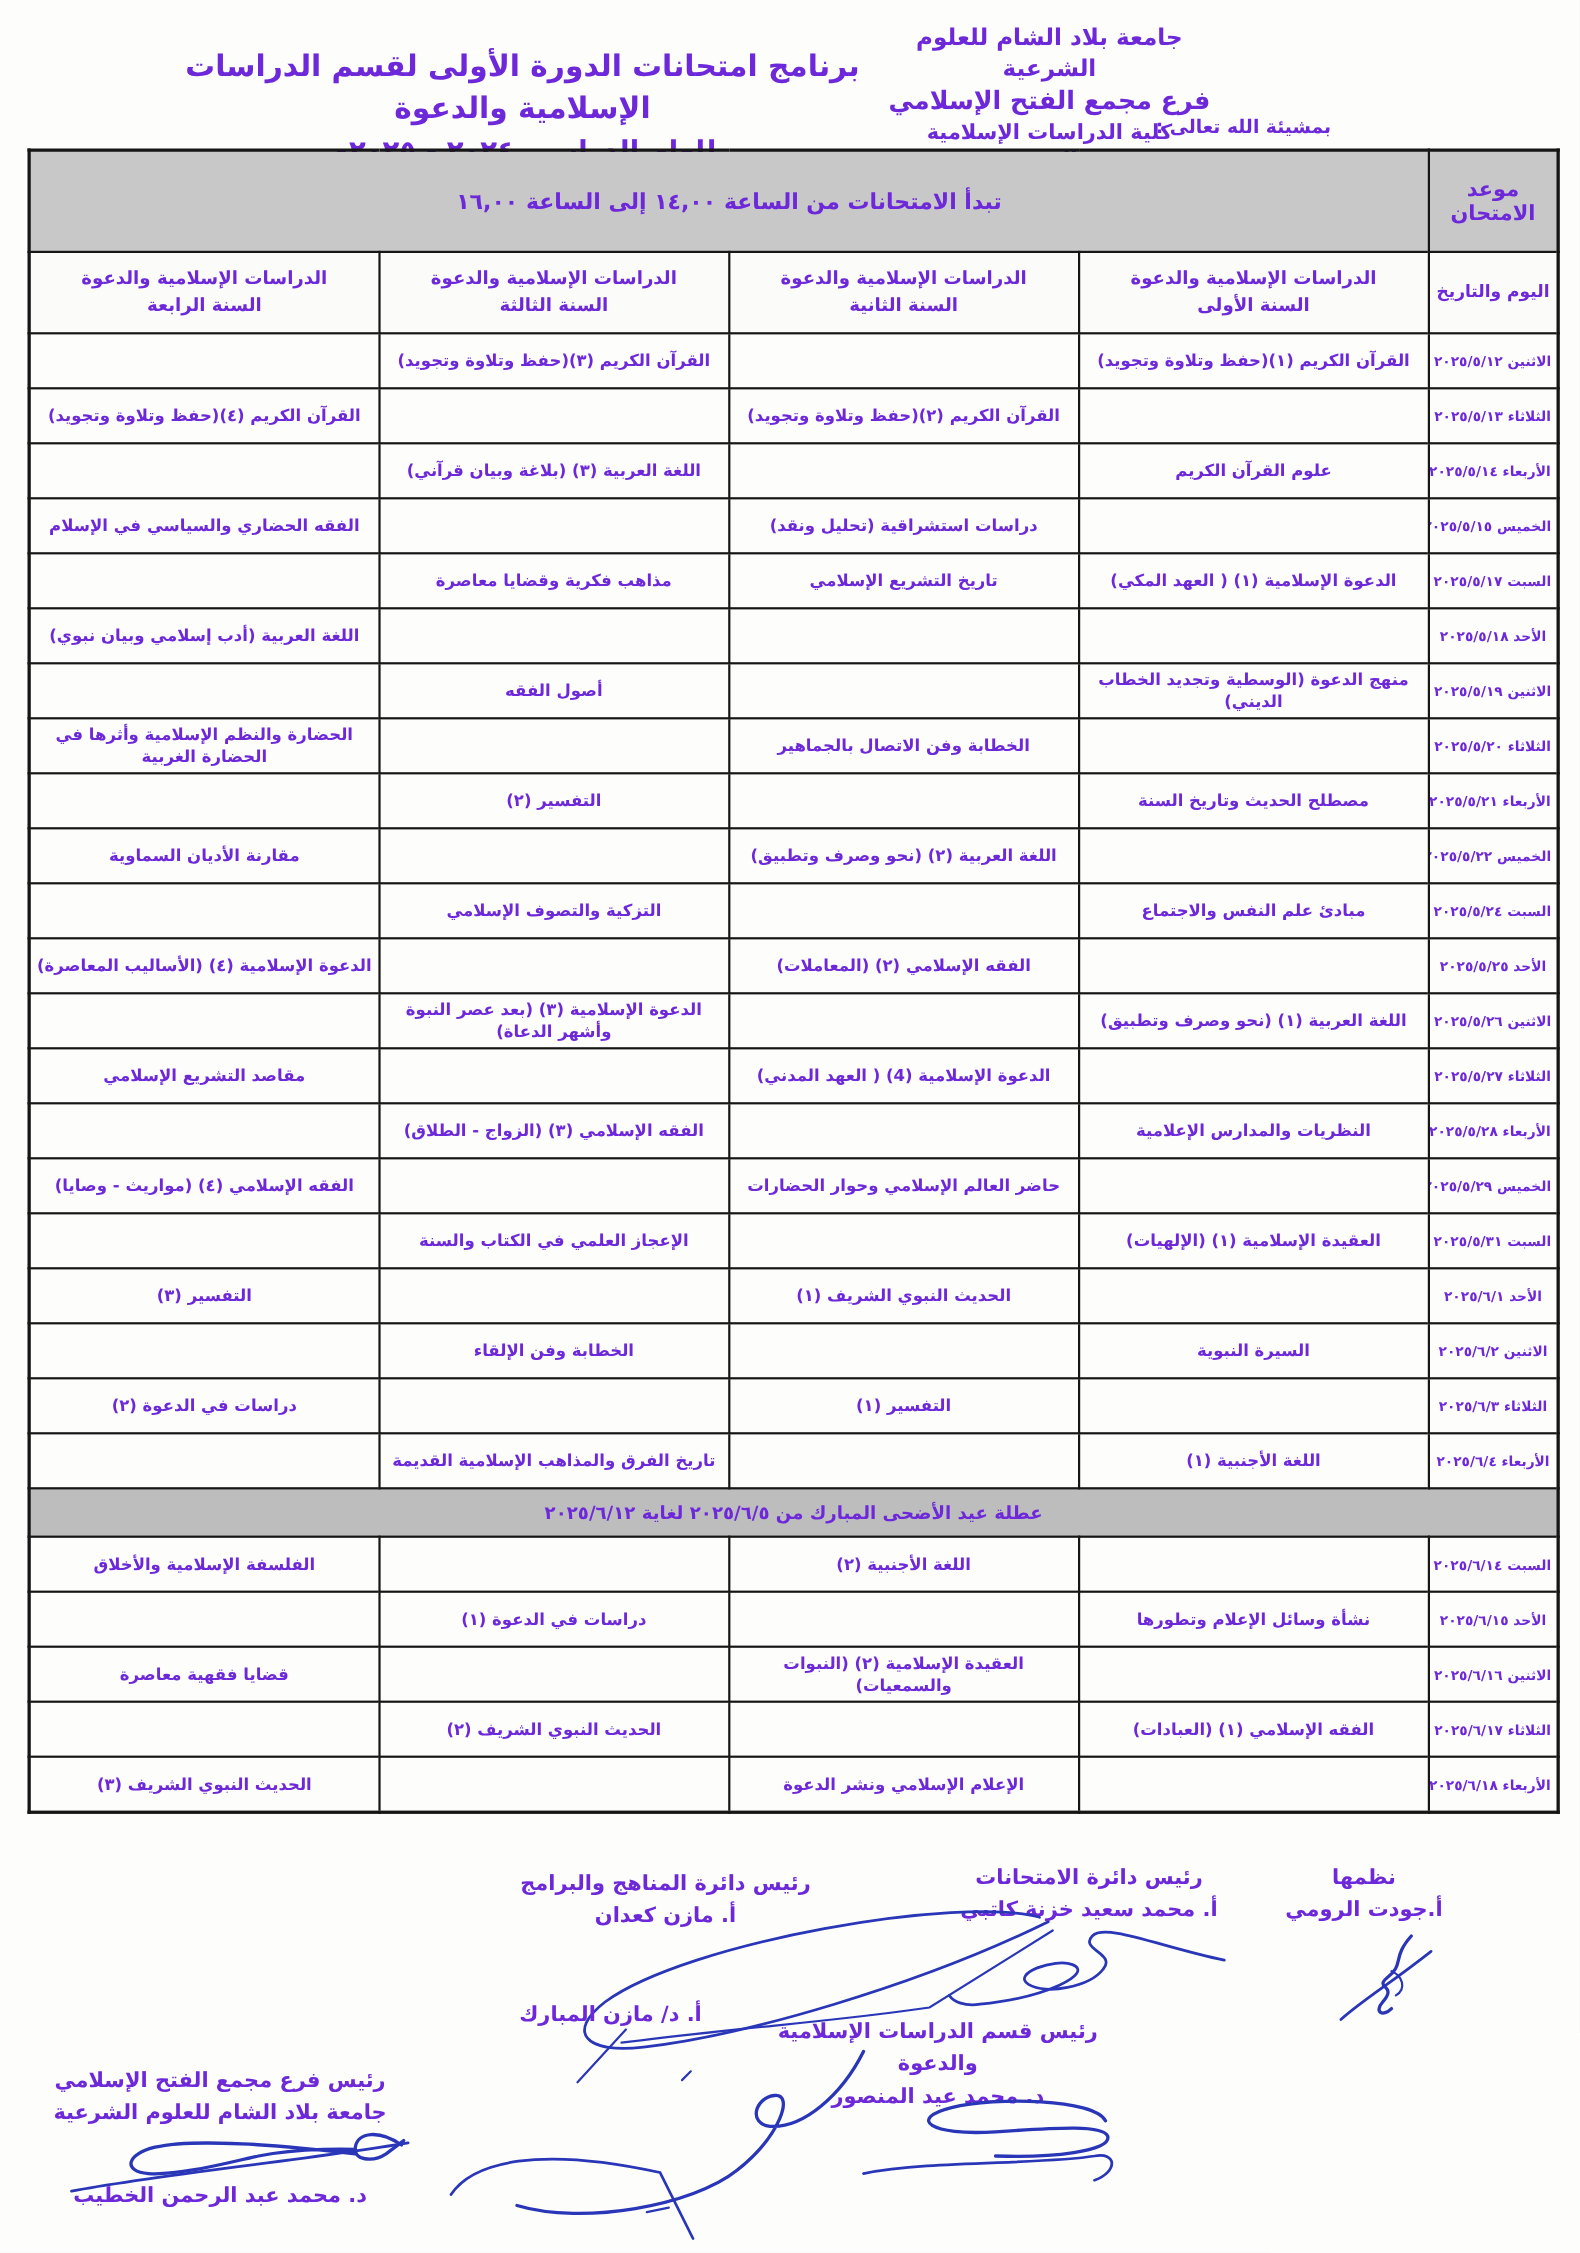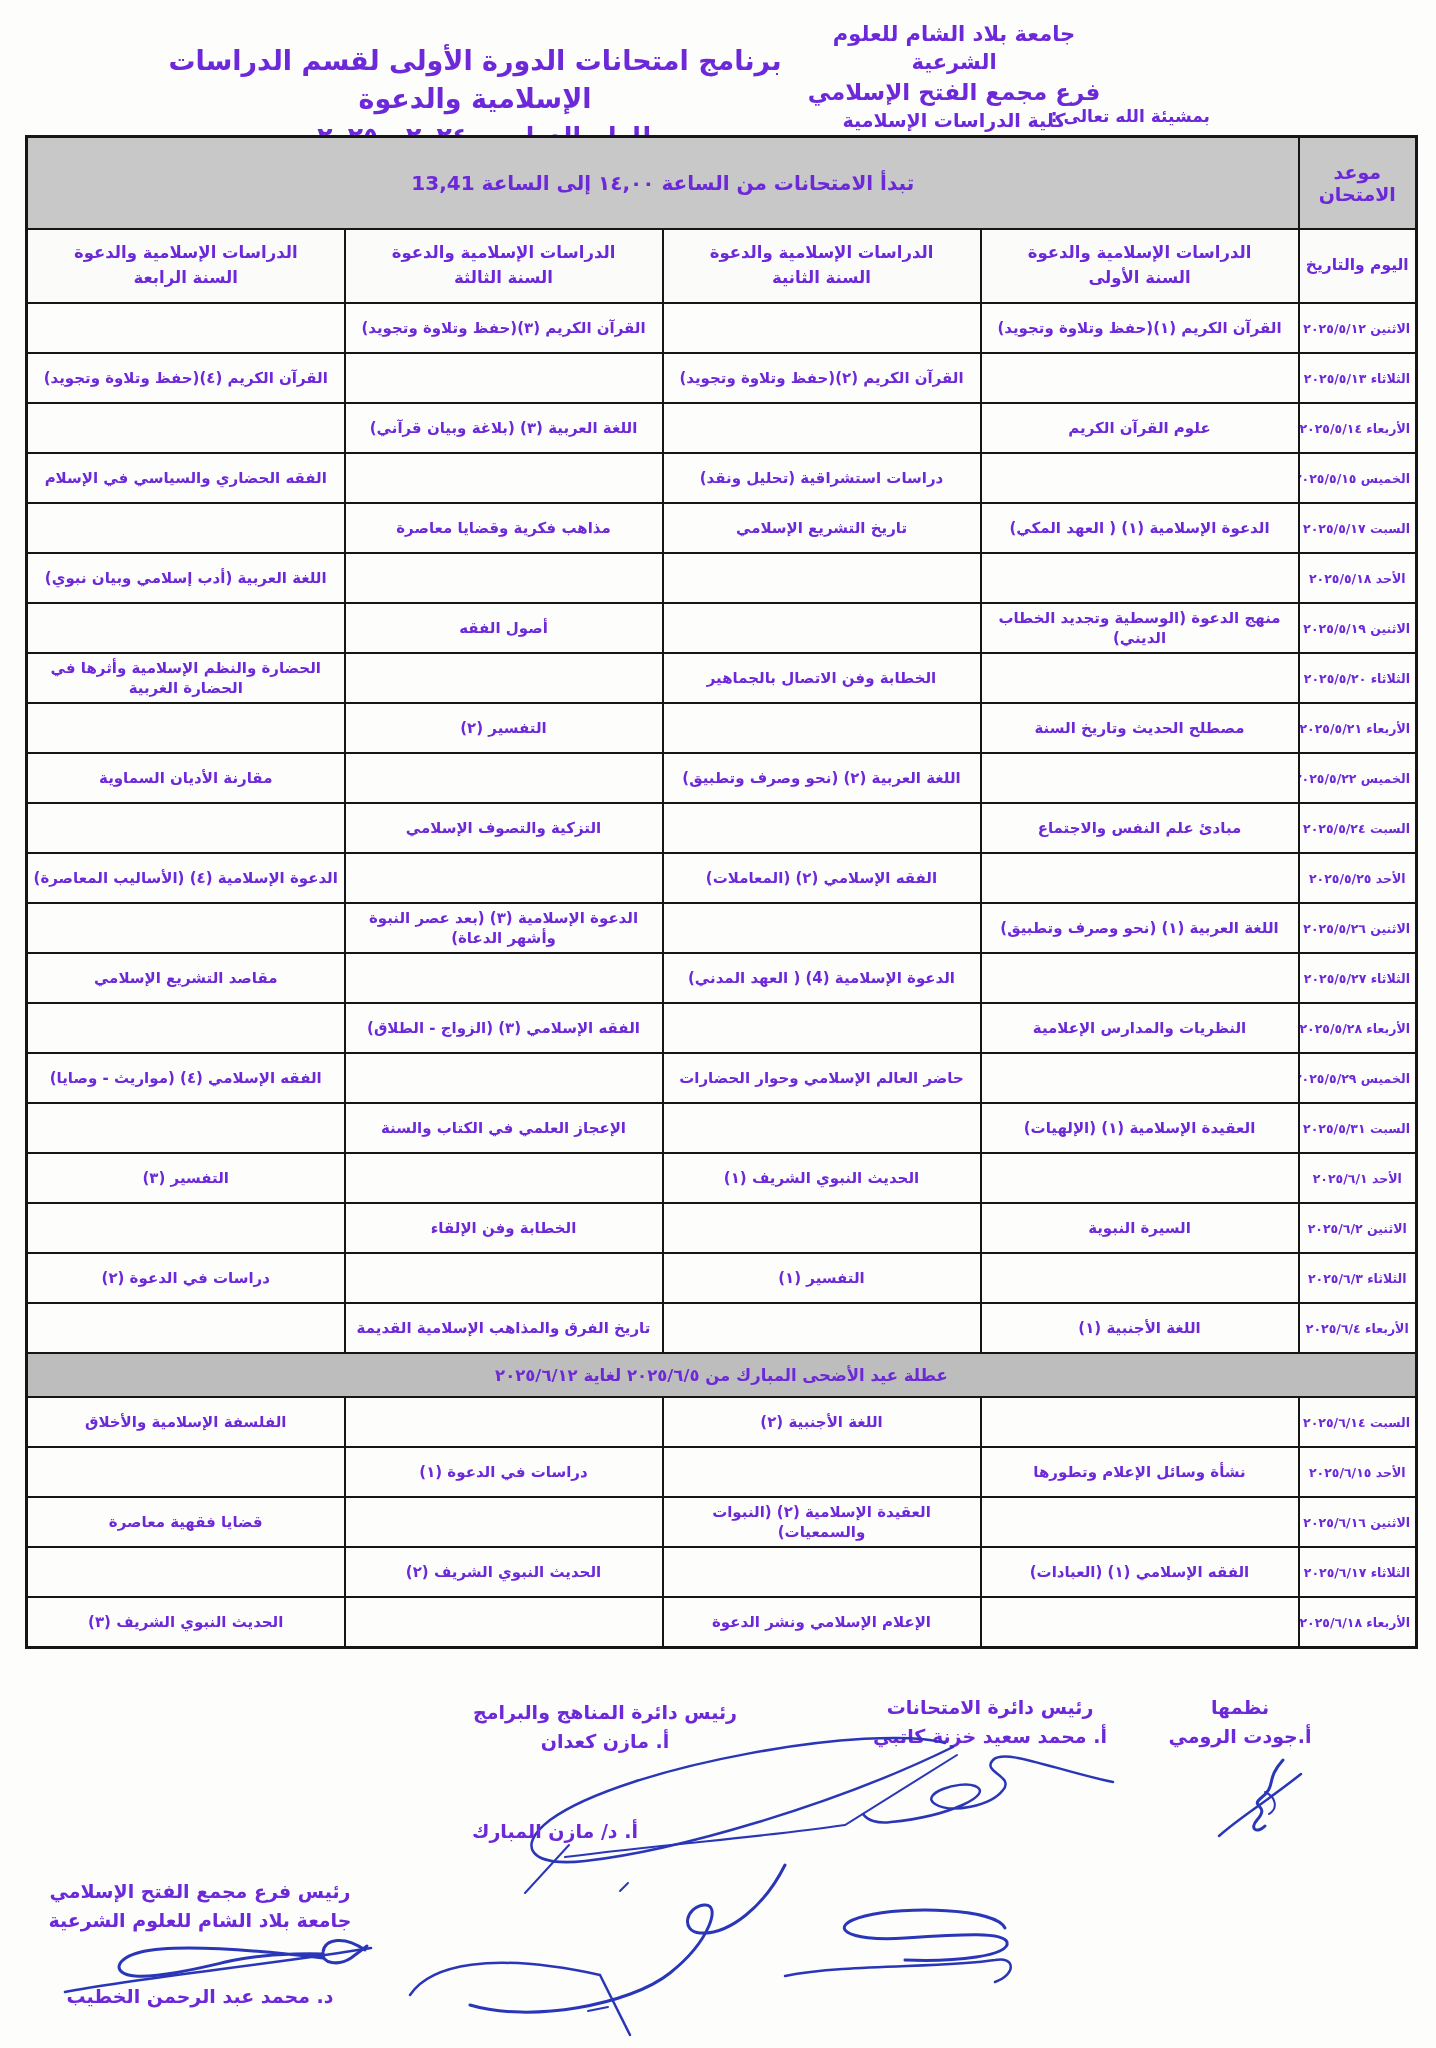--- a/index.html
+++ b/index.html
@@ -67,21 +67,21 @@
     <colgroup>
       <col style="width:118px">
         <col style="width:318px">
         <col style="width:318px">
         <col style="width:318px">
         <col style="width:318px">
     </colgroup>
     <thead>
       <tr>
         <th class="h1">موعد الامتحان</th>
-        <th class="h1 banner" colspan="4">تبدأ الامتحانات من الساعة ١٤,٠٠ إلى الساعة 13,41</th>
+        <th class="h1 banner" colspan="4">تبدأ الامتحانات من الساعة ١٤,٠٠ إلى الساعة ١٦,٠٠</th>
       </tr>
       <tr>
         <th class="h2 h2-date">اليوم والتاريخ</th>
         <th class="h2">
           <div>الدراسات الإسلامية والدعوة</div>
           <div>السنة الأولى</div>
         </th>
         <th class="h2">
           <div>الدراسات الإسلامية والدعوة</div>
           <div>السنة الثانية</div>
@@ -306,20 +306,24 @@
   <div class="sig-block" style="top:1698px;left:470px;width:270px;">
     <div>رئيس دائرة المناهج والبرامج</div>
     <div>أ. مازن كعدان</div>
   </div>
   <svg class="sig-svg" style="top:1725px;left:505px;" width="460" height="170" viewBox="0 0 460 170">
     <path class="ink" stroke-width="2.5" d="M440,18 C370,-2 120,40 45,95 C10,122 26,142 80,136 C170,126 330,80 448,22"></path>
     <path class="ink" stroke-width="2" d="M60,132 C170,118 260,112 340,100 L452,30"></path>
     <path class="ink" stroke-width="2" d="M20,168 L64,120"></path>
   </svg>
 
+  <div class="sig-block" style="top:1833px;left:685px;width:335px;">
+    <div>رئيس قسم الدراسات الإسلامية والدعوة</div>
+    <div>د. محمد عيد المنصور</div>
+  </div>
   <svg class="sig-svg" style="top:1898px;left:755px;" width="280" height="110" viewBox="0 0 280 110">
     <path class="ink" stroke-width="3" d="M250,30 C240,10 150,8 110,18 C70,28 90,44 150,40 C210,36 248,34 252,44 C256,58 200,64 150,62"></path>
     <path class="ink" stroke-width="2.5" d="M30,78 C90,66 190,70 240,62 C260,58 262,76 240,84"></path>
   </svg>
 
   <div class="sig-block" style="top:1817px;left:380px;width:350px;">
     <div>أ. د/ مازن المبارك</div>
   </div>
   <svg class="sig-svg" style="top:1855px;left:370px;" width="430" height="190" viewBox="0 0 430 190">
     <path class="ink" stroke-width="3" d="M415,10 C395,50 360,80 330,78 C310,76 316,52 334,50 C352,48 340,86 300,118 C260,150 160,168 100,150"></path>

